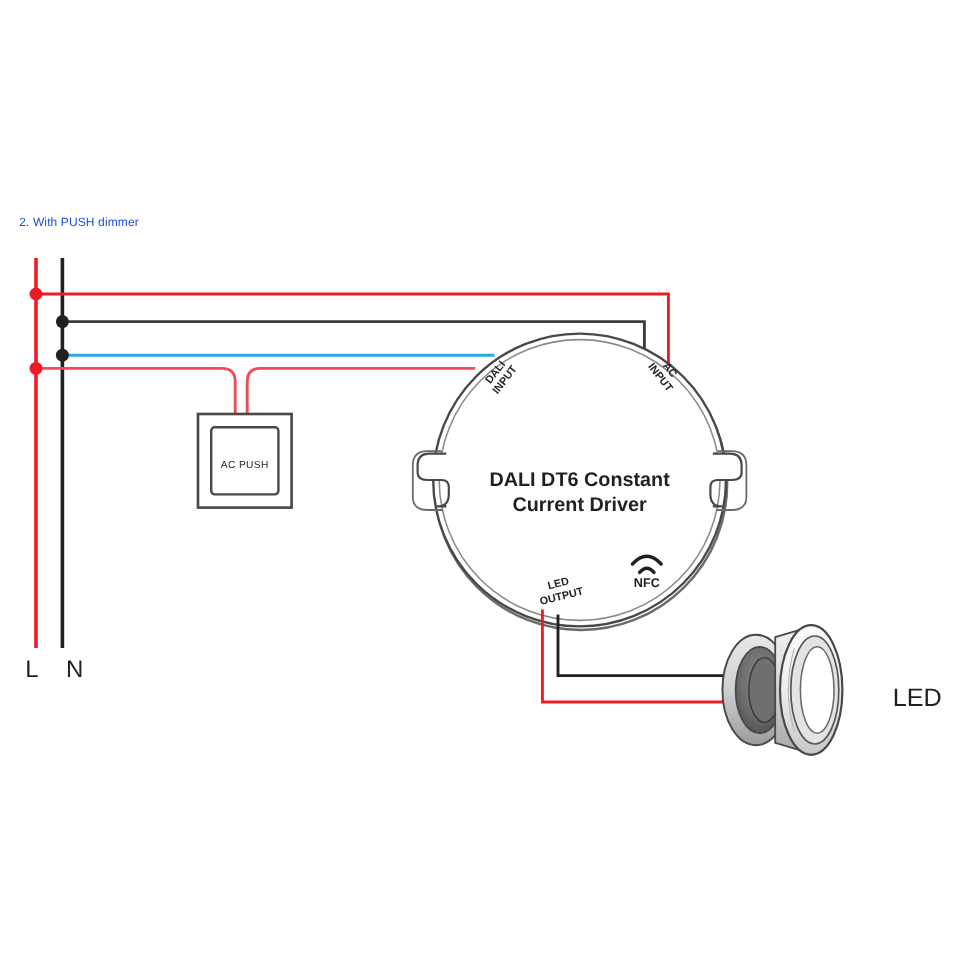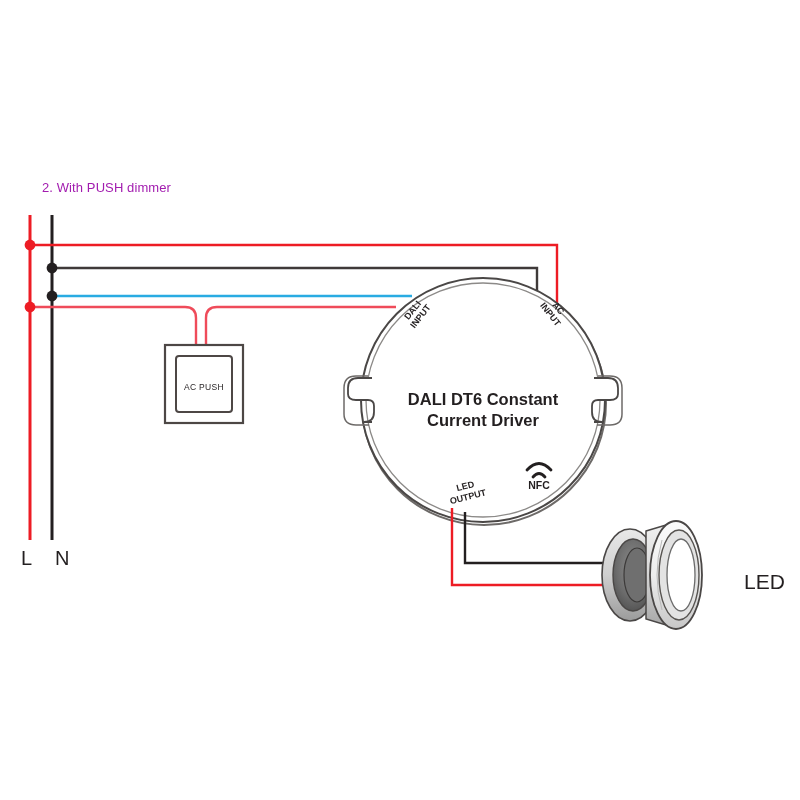--- a/index.html
+++ b/index.html
@@ -16,24 +16,24 @@
   }
   #canvas {
     position: absolute;
     left: 0;
     top: 0;
     width: 800px;
     height: 800px;
   }
   .caption {
     position: absolute;
-    left: 42px;
+    left: 16px;
     top: 180px;
-    font-size: 13px;
-    color: #a21caf;
+    font-size: 10px;
+    color: #1d4ed8;
     letter-spacing: 0.1px;
     white-space: nowrap;
   }
   .terminal-label {
     position: absolute;
     font-size: 20px;
     color: #231f20;
     font-weight: 400;
   }
   #label-L { left: 21px; top: 547px; }

